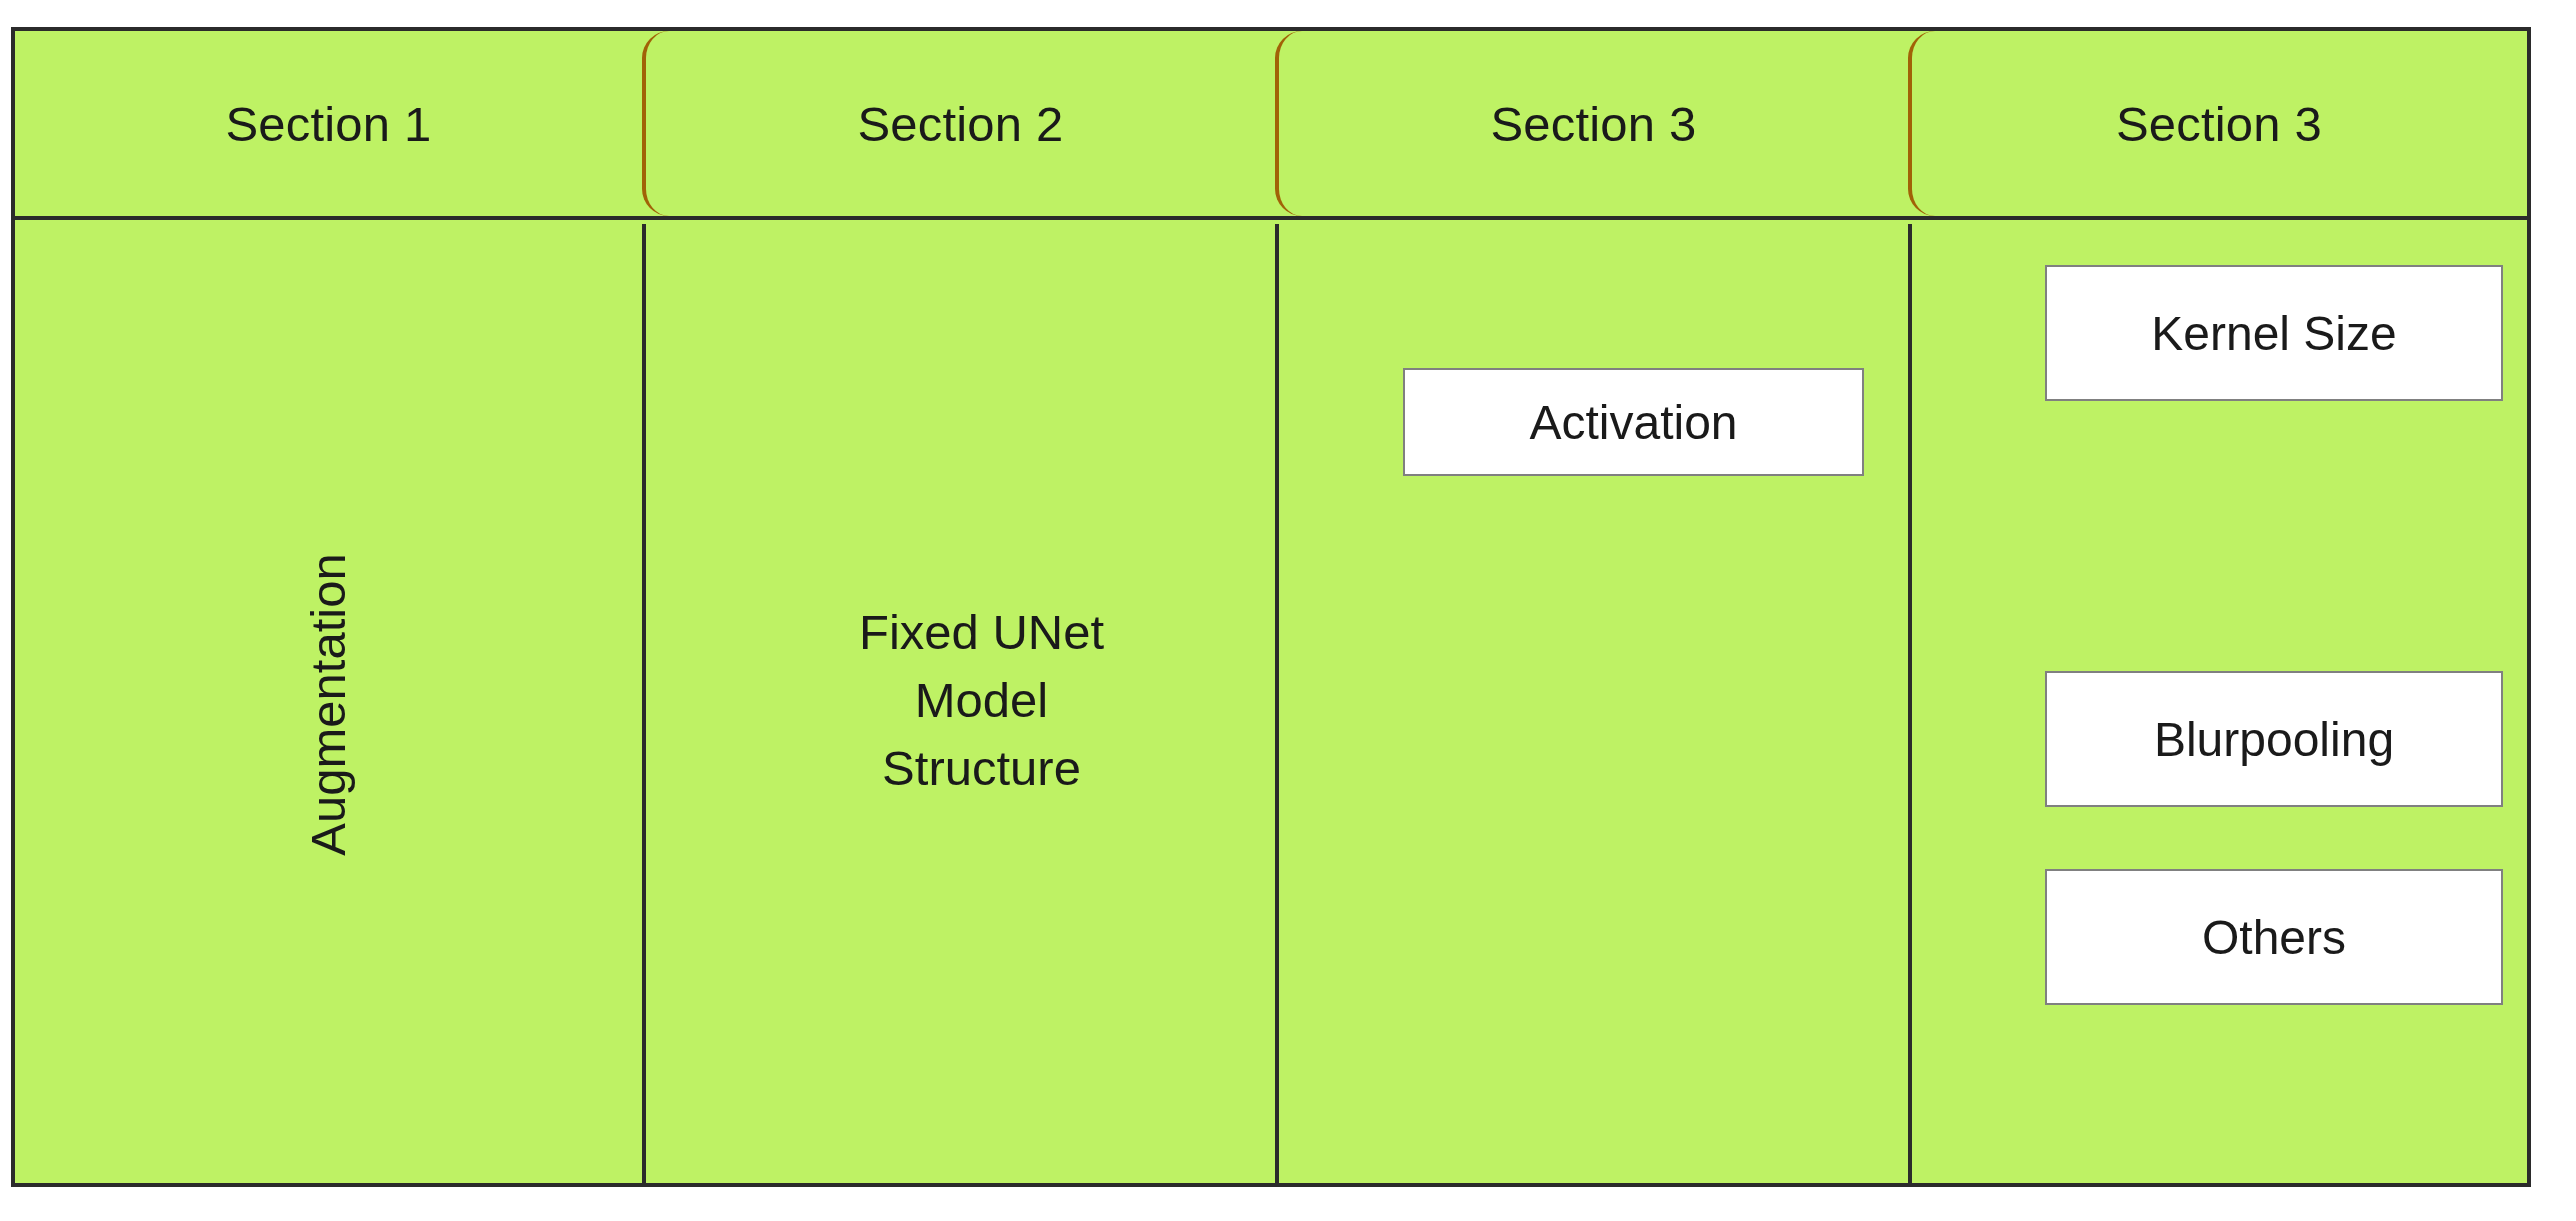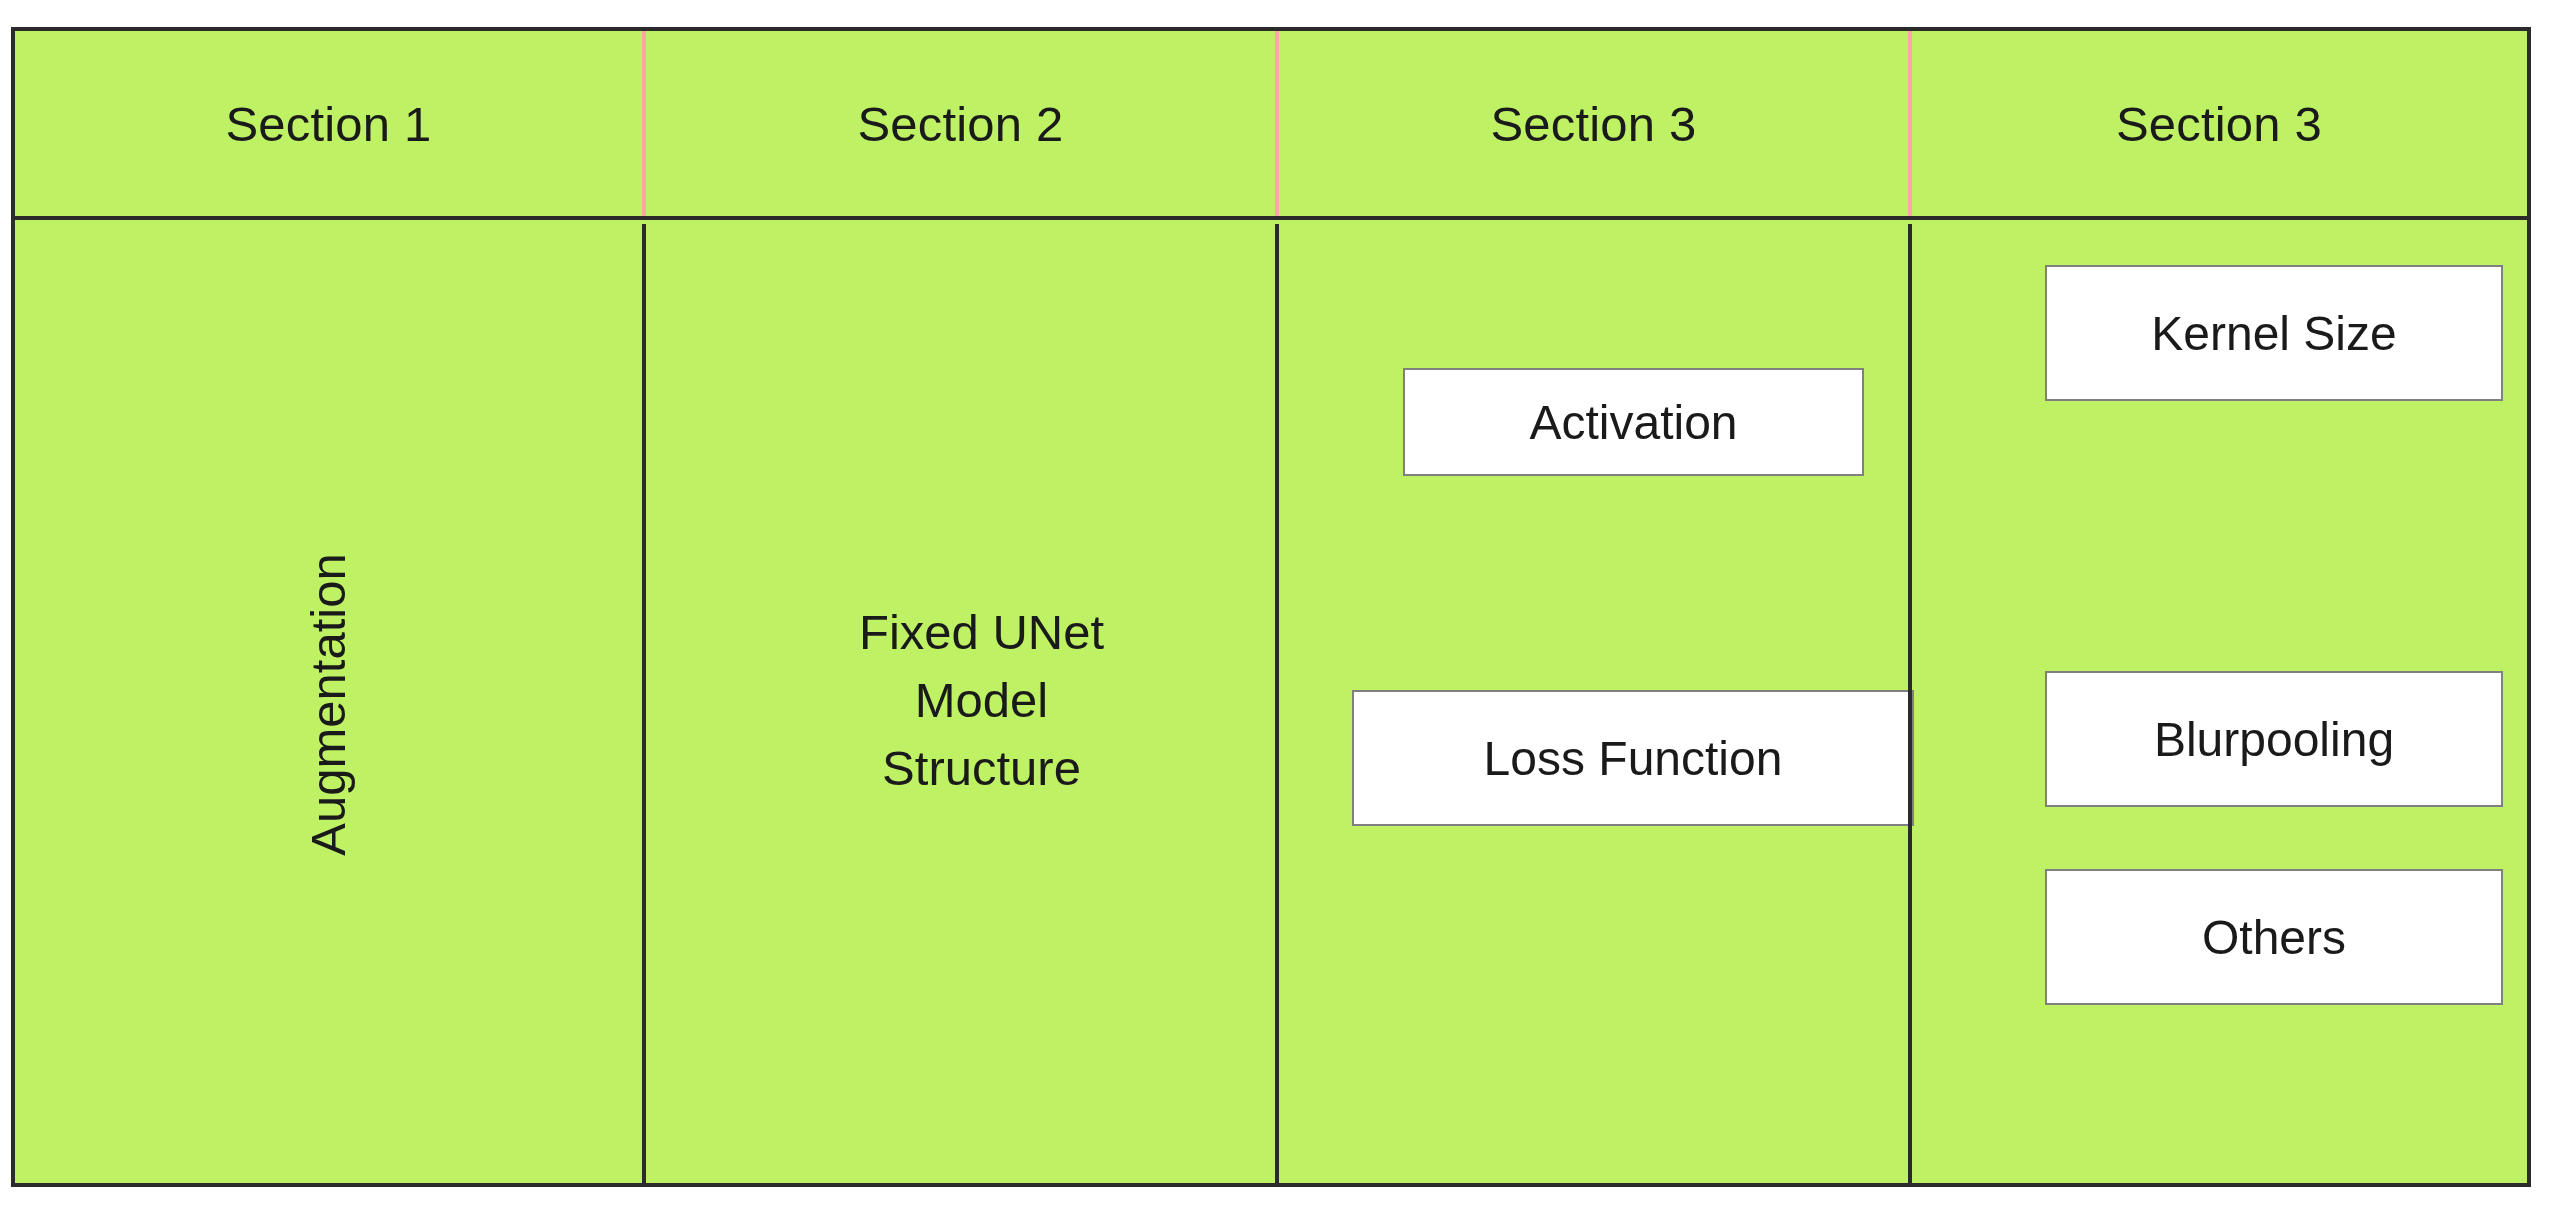--- a/index.html
+++ b/index.html
@@ -51,21 +51,22 @@
     align-items: center;
     justify-content: center;
     box-sizing: border-box;
     font-size: 49px;
     font-weight: 400;
     letter-spacing: 0.2px;
     color: #1a1a1a;
     white-space: nowrap;
   }
   .header-cell + .header-cell {
-    border-left: 4px solid #fca5a5;
+    border-left: 4px solid #a16207;
+    border-radius: 27px;
   }
 
   
   .body-row {
     position: absolute;
     left: 0;
     top: 193px;
     width: 100%;
     height: 960px;
     display: flex;
@@ -181,21 +182,20 @@
         <div class="stack-text">
           <span class="line">Fixed UNet</span>
           <span class="line">Model</span>
           <span class="line">Structure</span>
         </div>
       </div>
 
       <div class="body-cell col-3">
         <div class="sec3-boxes">
           <div class="item-box box-activation">Activation</div>
-          <div class="item-box box-loss">Loss Function</div>
         </div>
       </div>
 
       <div class="body-cell col-4">
         <div class="sec4-boxes">
           <div class="item-box box-s4 box-s4-0">Kernel Size</div>
           <div class="item-box box-s4 box-s4-2">Blurpooling</div>
           <div class="item-box box-s4 box-s4-3">Others</div>
         </div>
       </div>

